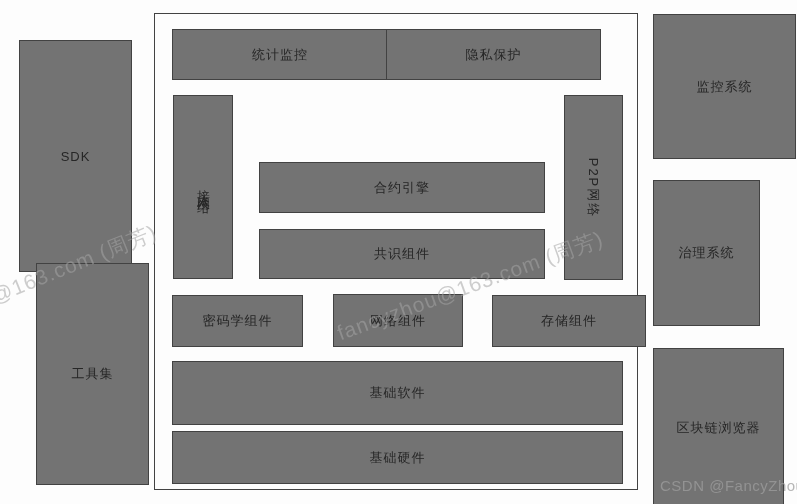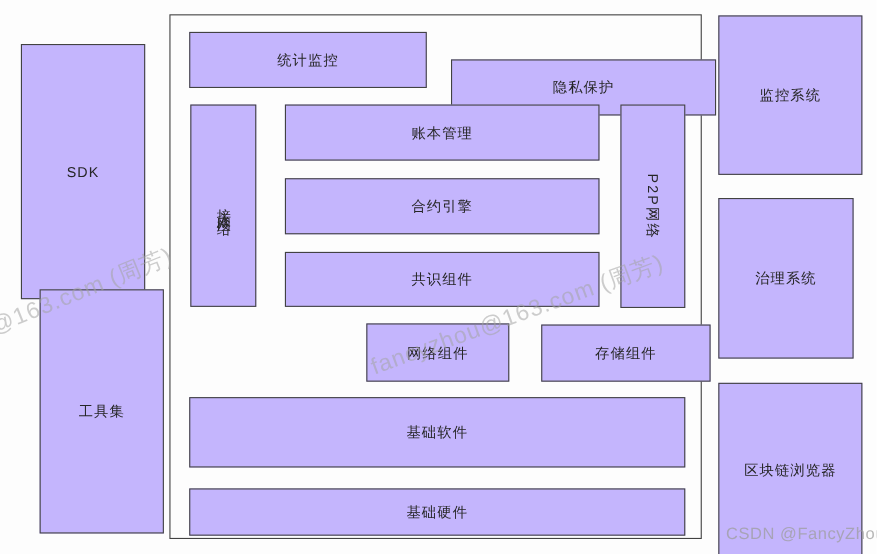--- a/index.html
+++ b/index.html
@@ -12,53 +12,53 @@
     position: relative;
     width: 797px;
     height: 504px;
     background: #fdfdfd;
     overflow: hidden;
   }
   .box {
     position: absolute;
     box-sizing: border-box;
     border: 1.5px solid #424242;
-    background: #c4b5fd;
+    background: #737373;
     display: flex;
     align-items: center;
     justify-content: center;
     font-size: 13px;
     color: #262626;
     letter-spacing: 1px;
     z-index: 1;
   }
   .container-box {
     background: transparent;
     z-index: 0;
   }
   
   .sdk       { left: 19px;  top: 15px;  width: 113px; height: 232px; margin-top: 25px; }
   .toolset   { left: 19px;  top: 263px; width: 113px; height: 222px; margin-left: 17px; }
   
   .core      { left: 154px; top: 13px;  width: 484px; height: 477px; }
   .stats     { left: 172px; top: 29px;  width: 216px; height: 51px; }
-  .privacy   { left: 410px; top: 29px;  width: 241px; height: 51px; margin-top: 25px; }
+  .privacy   { left: 386px; top: 29px;  width: 215px; height: 51px; }
   .accessnet { left: 173px; top: 95px;  width: 60px;  height: 184px; }
   .ledger    { left: 259px; top: 95px;  width: 286px; height: 51px; }
   .contract  { left: 259px; top: 162px; width: 286px; height: 51px; }
   .consensus { left: 259px; top: 229px; width: 286px; height: 50px; }
   .p2p       { left: 564px; top: 95px;  width: 59px;  height: 185px; }
   .crypto    { left: 172px; top: 295px; width: 131px; height: 52px; }
   .network   { left: 333px; top: 294px; width: 130px; height: 53px; text-align: center; }
   .storage   { left: 492px; top: 295px; width: 154px; height: 52px; }
   .basesw    { left: 172px; top: 361px; width: 451px; height: 64px; }
-  .basehw    { left: 172px; top: 444px; width: 451px; height: 43px; font-family: Liberation Mono, monospace; }
+  .basehw    { left: 172px; top: 431px; width: 451px; height: 53px; font-family: Liberation Mono, monospace; }
   
-  .monitor   { left: 653px; top: 14px;  width: 131px; height: 145px; }
-  .govern    { left: 653px; top: 180px; width: 123px; height: 146px; }
+  .monitor   { left: 653px; top: 14px;  width: 143px; height: 145px; }
+  .govern    { left: 653px; top: 180px; width: 107px; height: 146px; }
   .explorer  { left: 653px; top: 348px; width: 131px; height: 160px; }
 
   .vert-upright {
     writing-mode: vertical-lr;
     text-orientation: upright;
     letter-spacing: 4px;
   }
   .rot90 {
     transform: rotate(90deg);
     white-space: nowrap;
@@ -110,34 +110,34 @@
     <span>统计监控</span>
   </div>
   <div class="box privacy">
     <span>隐私保护</span>
   </div>
 
   <div class="box accessnet">
     <span class="vert-upright">接入网络</span>
   </div>
 
-  <div class="box ledger">
-    <span>账本管理</span>
-  </div>
   <div class="box contract">
     <span>合约引擎</span>
   </div>
   <div class="box consensus">
     <span>共识组件</span>
   </div>
 
   <div class="box p2p">
     <span class="rot90">P2P网络</span>
   </div>
 
+  <div class="box crypto">
+    <span>密码学组件</span>
+  </div>
   <div class="box network">
     <span>网络组件</span>
   </div>
   <div class="box storage">
     <span>存储组件</span>
   </div>
 
   <div class="box basesw">
     <span>基础软件</span>
   </div>

